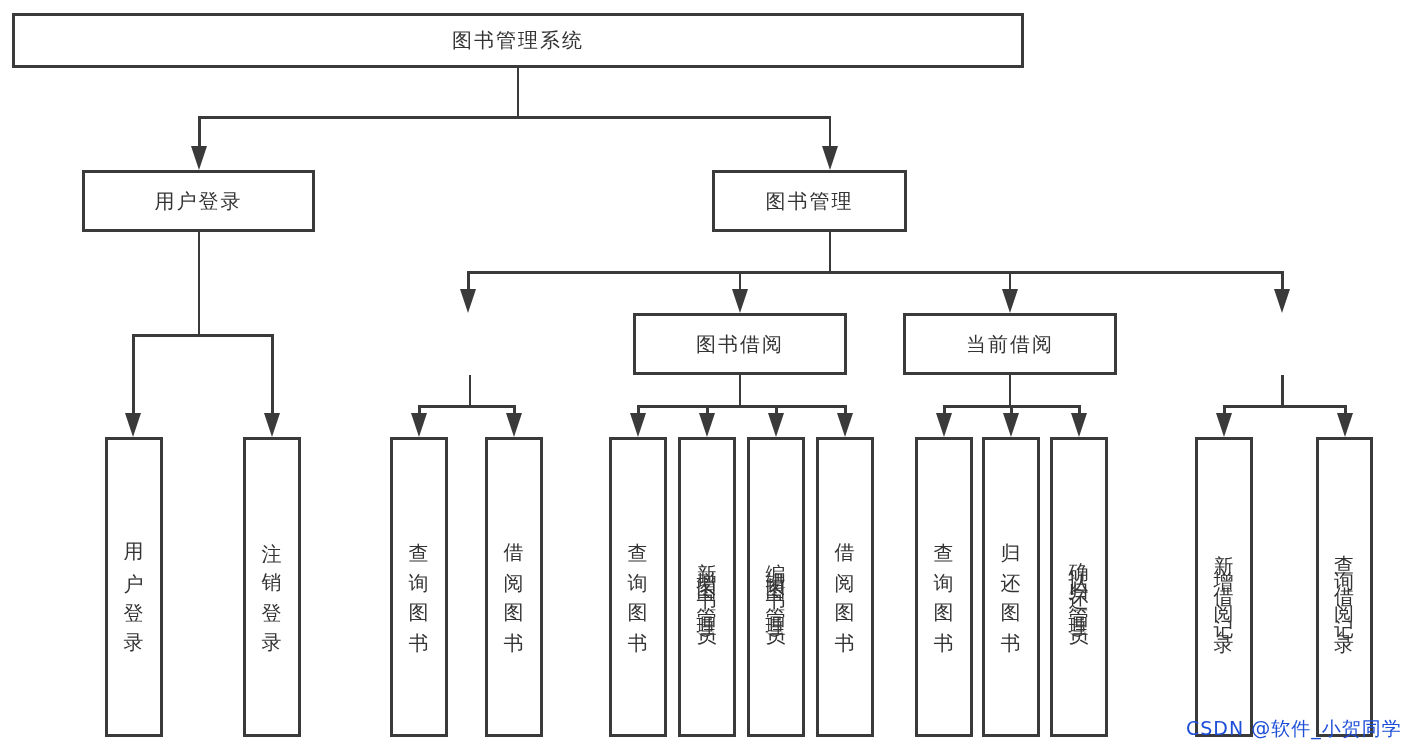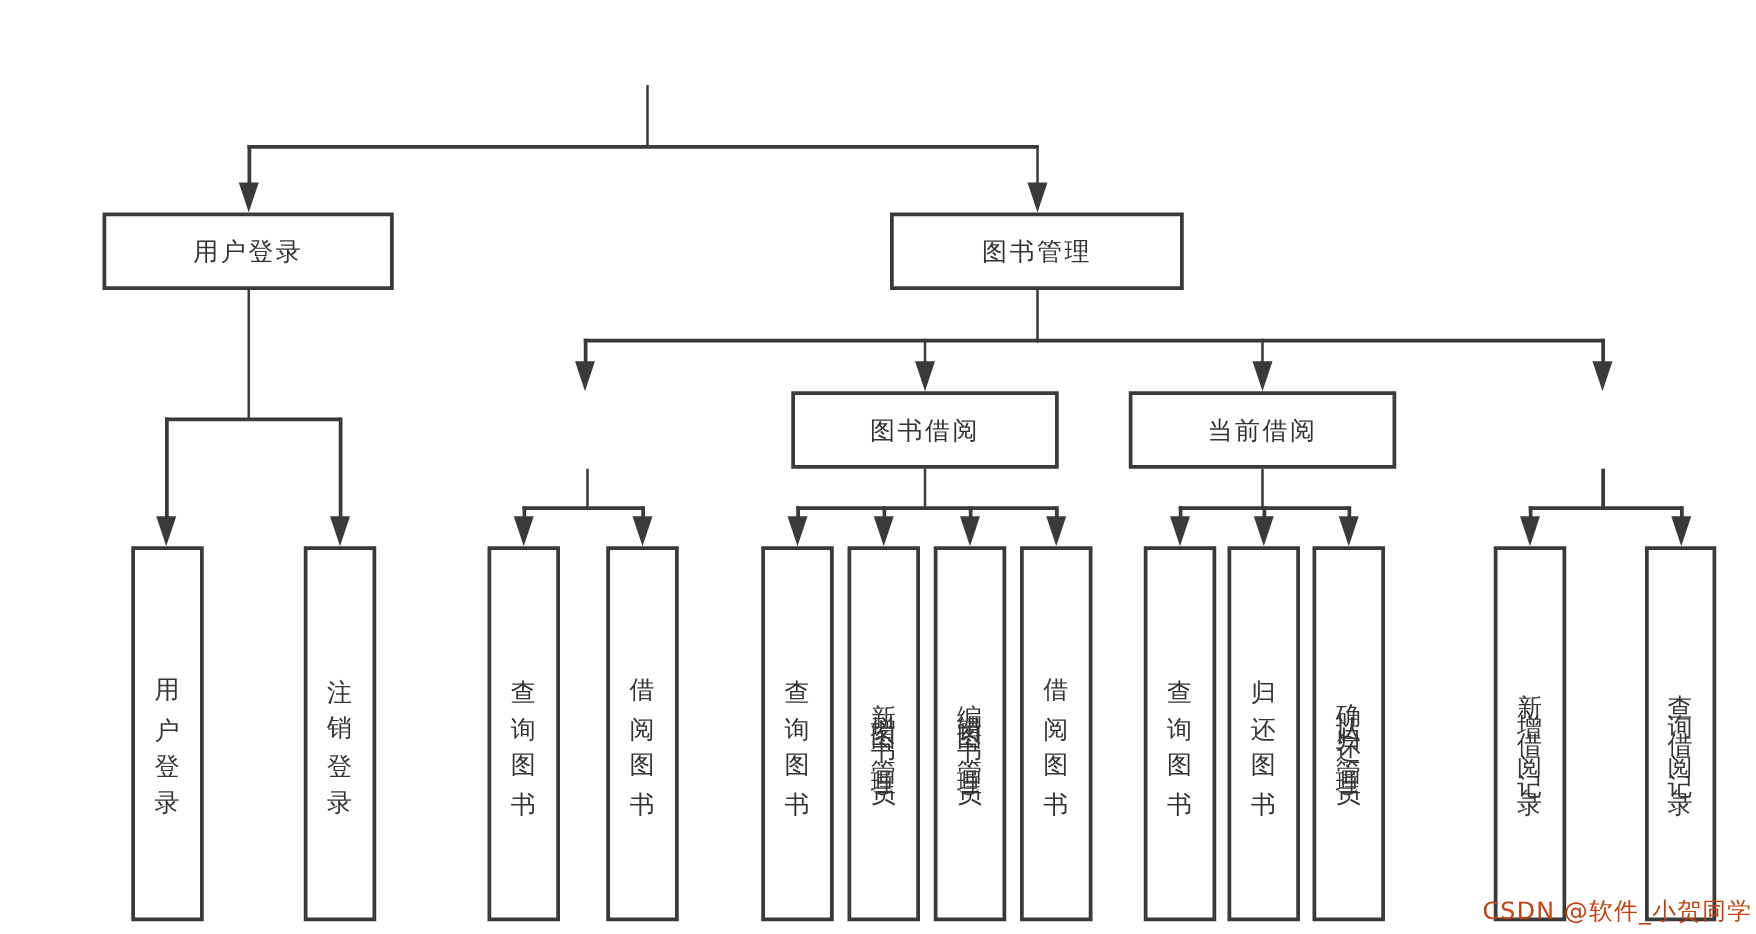--- a/index.html
+++ b/index.html
@@ -41,43 +41,46 @@
   .ah{
     position:absolute;width:0;height:0;
     border-left:8px solid transparent;
     border-right:8px solid transparent;
     border-top:24px solid #3a3a3a;
   }
   .watermark{
     position:absolute;
     left:1186px;top:716px;
     font-size:19px;
-    color:#c2410c;
+    color:#1d4ed8;
     letter-spacing:1px;
     white-space:nowrap;
     z-index:5;
   }
 </style>
 </head>
 <body>
 
 <div class="canvas">
 
+  <div class="box" style="left:12px;top:13px;width:1012px;height:55px;">
+    <span>图书管理系统</span>
+  </div>
 
   <div class="vl" style="left:516.5px;top:68px;height:50px;"></div>
   <div class="hl" style="left:198px;top:116px;width:633px;"></div>
   <div class="vl" style="left:198px;top:116px;height:32px;"></div>
   <div class="ah" style="left:191px;top:146px;"></div>
   <div class="vl" style="left:828.5px;top:116px;height:32px;"></div>
   <div class="ah" style="left:822px;top:146px;"></div>
 
   <div class="box" style="left:82px;top:170px;width:233px;height:62px;">
     <span>用户登录</span>
   </div>
-  <div class="box" style="left:712px;top:170px;width:235px;height:62px;">
+  <div class="box" style="left:712px;top:170px;width:195px;height:62px;">
     <span>图书管理</span>
   </div>
 
   <div class="vl" style="left:197.5px;top:232px;height:104px;"></div>
   <div class="hl" style="left:132px;top:334px;width:141px;"></div>
   <div class="vl" style="left:132px;top:334px;height:82px;"></div>
   <div class="ah" style="left:125px;top:413px;"></div>
   <div class="vl" style="left:271px;top:334px;height:82px;"></div>
   <div class="ah" style="left:264px;top:413px;"></div>
 

